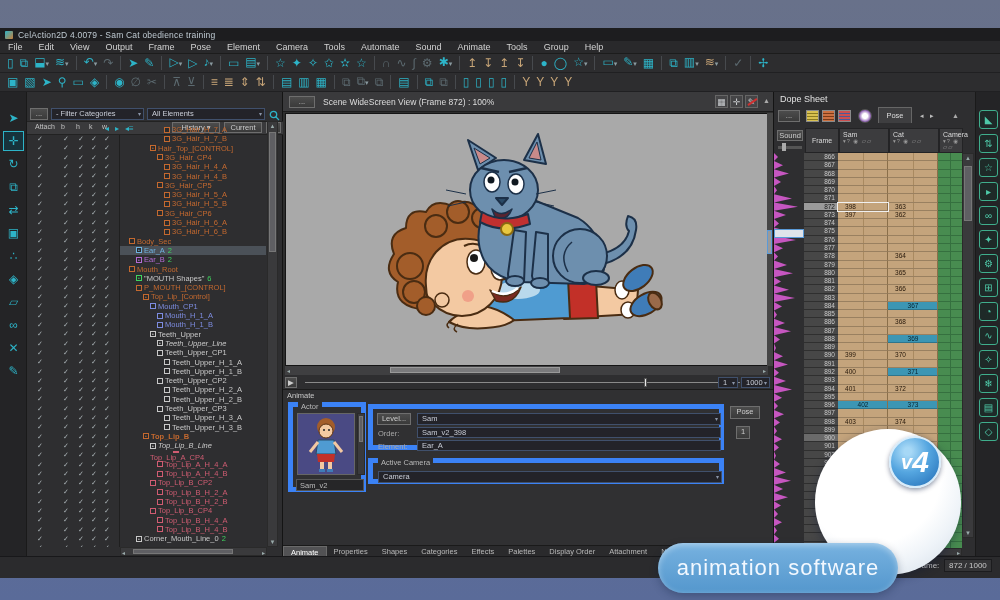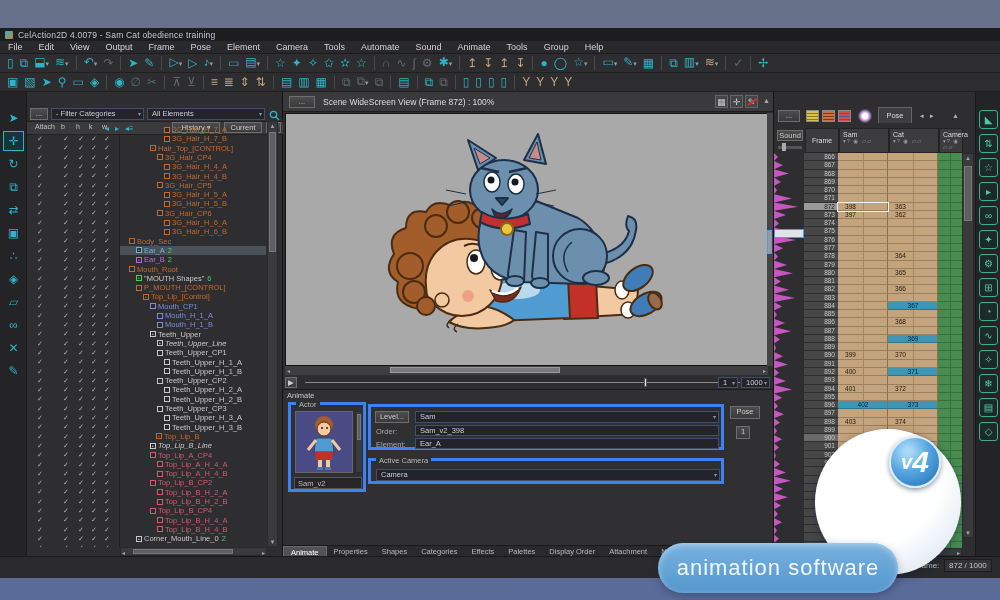--- a/index.html
+++ b/index.html
@@ -57,21 +57,21 @@
   #vp-title { position:absolute; left:40px; top:5px; font-size:8.5px; color:#dedede; }
   .head-ico { position:absolute; top:3px; width:13px; height:13px; border:1px solid #666; background:#454547; color:#c9cccf;
               font-size:9px; display:flex; align-items:center; justify-content:center; }
   #viewport { left:285px; top:113px; width:483px; height:253px; background:#a9a9a9; border:1px solid #151515; }
   #vp-vscroll { left:767px; top:113px; width:6px; height:253px; background:#454545; }
   #vp-hscroll { left:285px; top:366px; width:483px; height:9px; background:#3f3f41; }
   #timeline { left:283px; top:375px; width:490px; height:15px; background:#2e2e30; border-bottom:1px solid #1b1b1b; }
 
   
   #animate-panel { left:283px; top:390px; width:490px; height:155px; background:#303032; }
-  .group { position:absolute; border:3px solid #3b82f6; }
+  .group { position:absolute; border:5px solid #3b82f6; }
   .group-label { position:absolute; top:-5px; left:5px; background:#303032; padding:0 3px; font-size:7.5px; color:#b8b8b8; }
   .flabel { position:absolute; font-size:7.5px; color:#a8a8a8; }
   #tabs { left:283px; top:545px; width:490px; height:12px; display:flex; background:#2a2a2c; border-top:1px solid #1a1a1a; }
   .tab { font-size:7.5px; color:#b8b8b8; padding:1px 7px 0 7px; white-space:nowrap; }
   .tab.active { background:#525254; color:#fff; border:1px solid #6a6a6a; border-bottom:none; }
 
   
   #dope-panel { left:773px; top:92px; width:202px; height:464px; background:#2e2e30; border-left:1px solid #141414; }
   .dico { position:absolute; width:13px; height:12px; border:1px solid #8a8a8a; }
   #dope-grid { left:773px; top:153px; width:202px; height:397px; overflow:hidden; }
@@ -654,33 +654,33 @@
           <span style="color: rgb(201, 201, 201);">Teeth_Upper_CP3</span>
         </div>
         <div class="tree-row" style="left: 0px; top: 292.3px; padding-left: 44px;">
           <span class="tbox" style="border-color: rgb(201, 201, 201);"></span>
           <span style="color: rgb(201, 201, 201);">Teeth_Upper_H_3_A</span>
         </div>
         <div class="tree-row" style="left: 0px; top: 301.6px; padding-left: 44px;">
           <span class="tbox" style="border-color: rgb(201, 201, 201);"></span>
           <span style="color: rgb(201, 201, 201);">Teeth_Upper_H_3_B</span>
         </div>
-        <div class="tree-row" style="left: 13px; top: 310.9px; padding-left: 23px;">
+        <div class="tree-row" style="left: 0px; top: 310.9px; padding-left: 23px; font-weight: bold;">
           <span class="tbox" style="border-color: rgb(196, 105, 47);">
             <span class="dot" style="color: rgb(196, 105, 47);">•</span>
           </span>
           <span style="color: rgb(196, 105, 47);">Top_Lip_B</span>
         </div>
         <div class="tree-row" style="left: 0px; top: 320.2px; padding-left: 30px;">
           <span class="tbox" style="border-color: rgb(201, 201, 201);">
             <span class="dot" style="color: rgb(201, 201, 201);">•</span>
           </span>
           <span style="color: rgb(201, 201, 201); font-style: italic;">Top_Lip_B_Line</span>
         </div>
-        <div class="tree-row" style="left: 0px; top: 329.5px; padding-left: 30px;">
+        <div class="tree-row" style="left: 0px; top: 329.5px; padding-left: 30px; flex-direction: column;">
           <span class="tbox" style="border-color: rgb(208, 92, 114);"></span>
           <span style="color: rgb(208, 92, 114);">Top_Lip_A_CP4</span>
         </div>
         <div class="tree-row" style="left: 0px; top: 338.8px; padding-left: 37px;">
           <span class="tbox" style="border-color: rgb(208, 92, 114);"></span>
           <span style="color: rgb(208, 92, 114);">Top_Lip_A_H_4_A</span>
         </div>
         <div class="tree-row" style="left: 0px; top: 348.1px; padding-left: 37px;">
           <span class="tbox" style="border-color: rgb(208, 92, 114);"></span>
           <span style="color: rgb(208, 92, 114);">Top_Lip_A_H_4_B</span>
@@ -884,20 +884,21 @@
       <div class="tab">Display Order</div>
       <div class="tab">Attachment</div>
       <div class="tab">Navigate</div>
       <div class="tab">Selection</div>
       <div class="tab">Automate</div>
       <div class="tab">Actions</div>
       <div class="tab">Keys</div>
     </div>
 
   <div id="dope-panel" class="abs">
+    <div class="panel-title">Dope Sheet</div>
     <div class="mini-btn" style="left:4px;top:18px;width:22px;height:12px;">...</div>
     <div class="dico" style="left:32px;top:18px;background:repeating-linear-gradient(#d8c050 0 2px,#8a7a20 2px 3px);"></div>
     <div class="dico" style="left:48px;top:18px;background:repeating-linear-gradient(#cc7040 0 2px,#7a3a18 2px 3px);"></div>
     <div class="dico" style="left:64px;top:18px;background:repeating-linear-gradient(#cc5050 0 2px,#4a5a9a 2px 3px);"></div>
     <div class="abs" style="left:84px;top:17px;width:14px;height:14px;border-radius:50%;background:radial-gradient(#fff 30%,#8a5ab0 70%);border:1px solid #555;"></div>
     <div class="abs" style="left:104px;top:15px;width:34px;height:16px;background:#3e3e40;border:1px solid #666;border-bottom:none;font-size:7.5px;color:#ddd;text-align:center;padding-top:3px;">Pose</div>
     <span class="abs" style="left:146px;top:20px;color:#bbb;font-size:7px;">◂</span>
     <span class="abs" style="left:156px;top:20px;color:#bbb;font-size:7px;">▸</span>
     <span class="abs" style="left:178px;top:20px;color:#aaa;font-size:7px;">▲</span>
 

